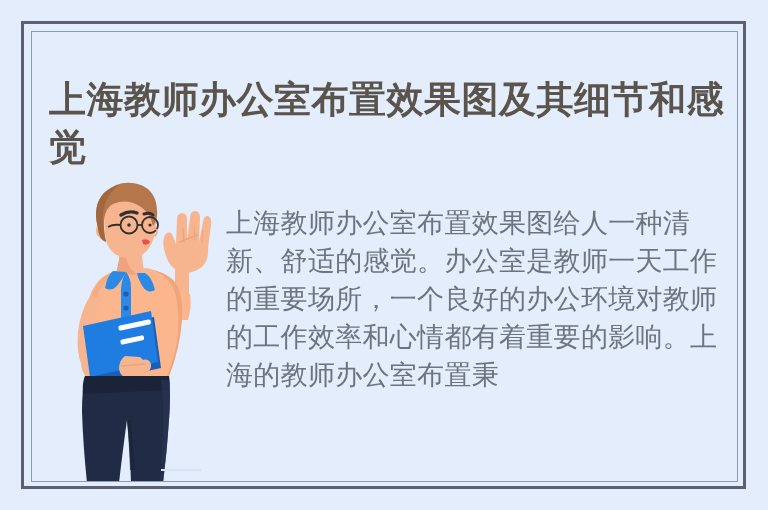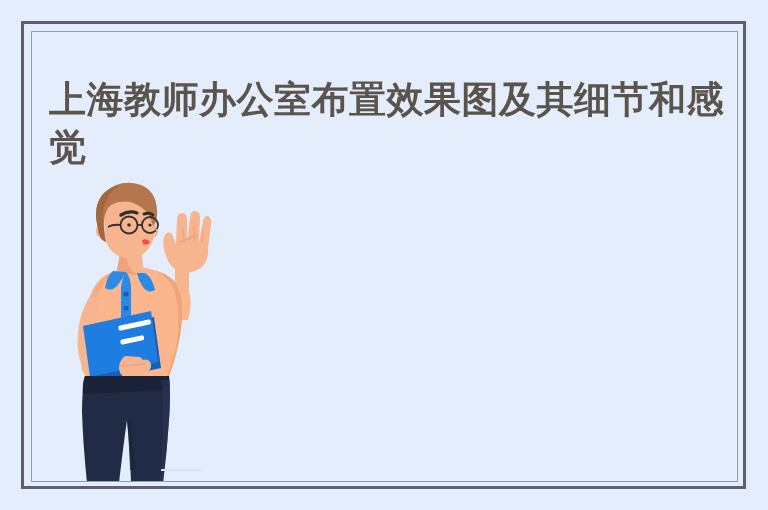--- a/index.html
+++ b/index.html
@@ -85,20 +85,21 @@
 <body>
 
 <div class="page">
 
   <div class="frame-outer"></div>
 
   <div class="frame-inner">
 
     <h1 class="title">上海教师办公室布置效果图及其细节和感觉</h1>
 
+    <p class="body-text">上海教师办公室布置效果图给人一种清新、舒适的感觉。办公室是教师一天工作的重要场所，一个良好的办公环境对教师的工作效率和心情都有着重要的影响。上海的教师办公室布置秉</p>
 
     <div class="illustration">
       <svg viewBox="0 0 170 303" xmlns="http://www.w3.org/2000/svg" aria-hidden="true">
 
         <g>
           <path d="M126 118 L126 70 Q126 62 133 62 Q140 62 140 70 L140 118 Z" fill="#f7b58f"></path>
 
           <path d="M117 76 Q112 62 116 55 Q119 50 123 54 L127 64 L128 40 Q128 33 133 33 Q138 33 138 40 L138 62
                    L141 38 Q141 31 146 31 Q151 31 151 38 L150 62
                    L154 42 Q155 35 159 36 Q163 38 162 45 L159 68

